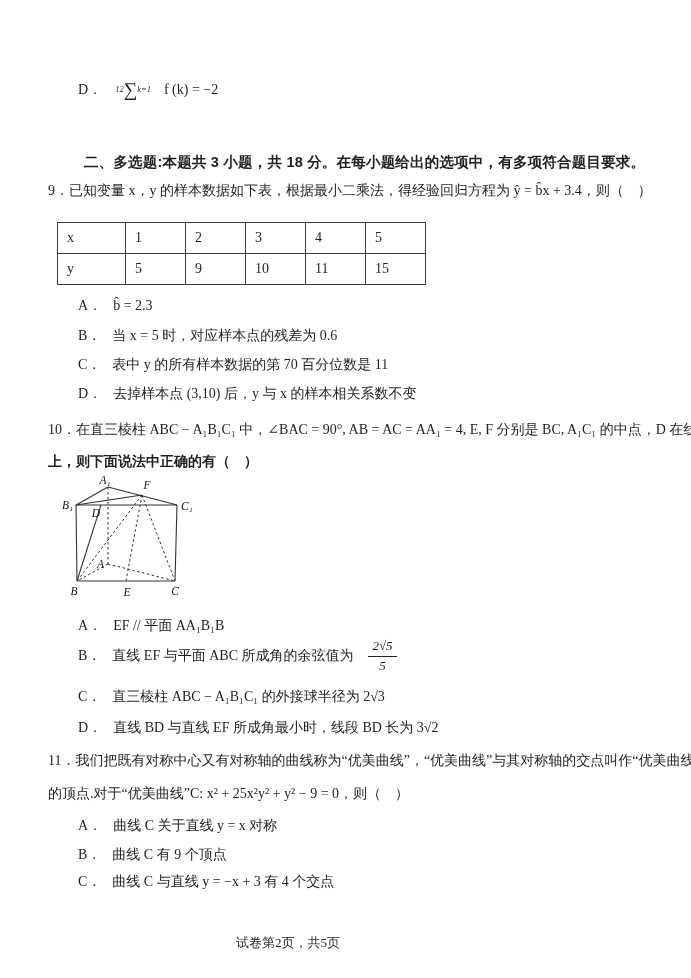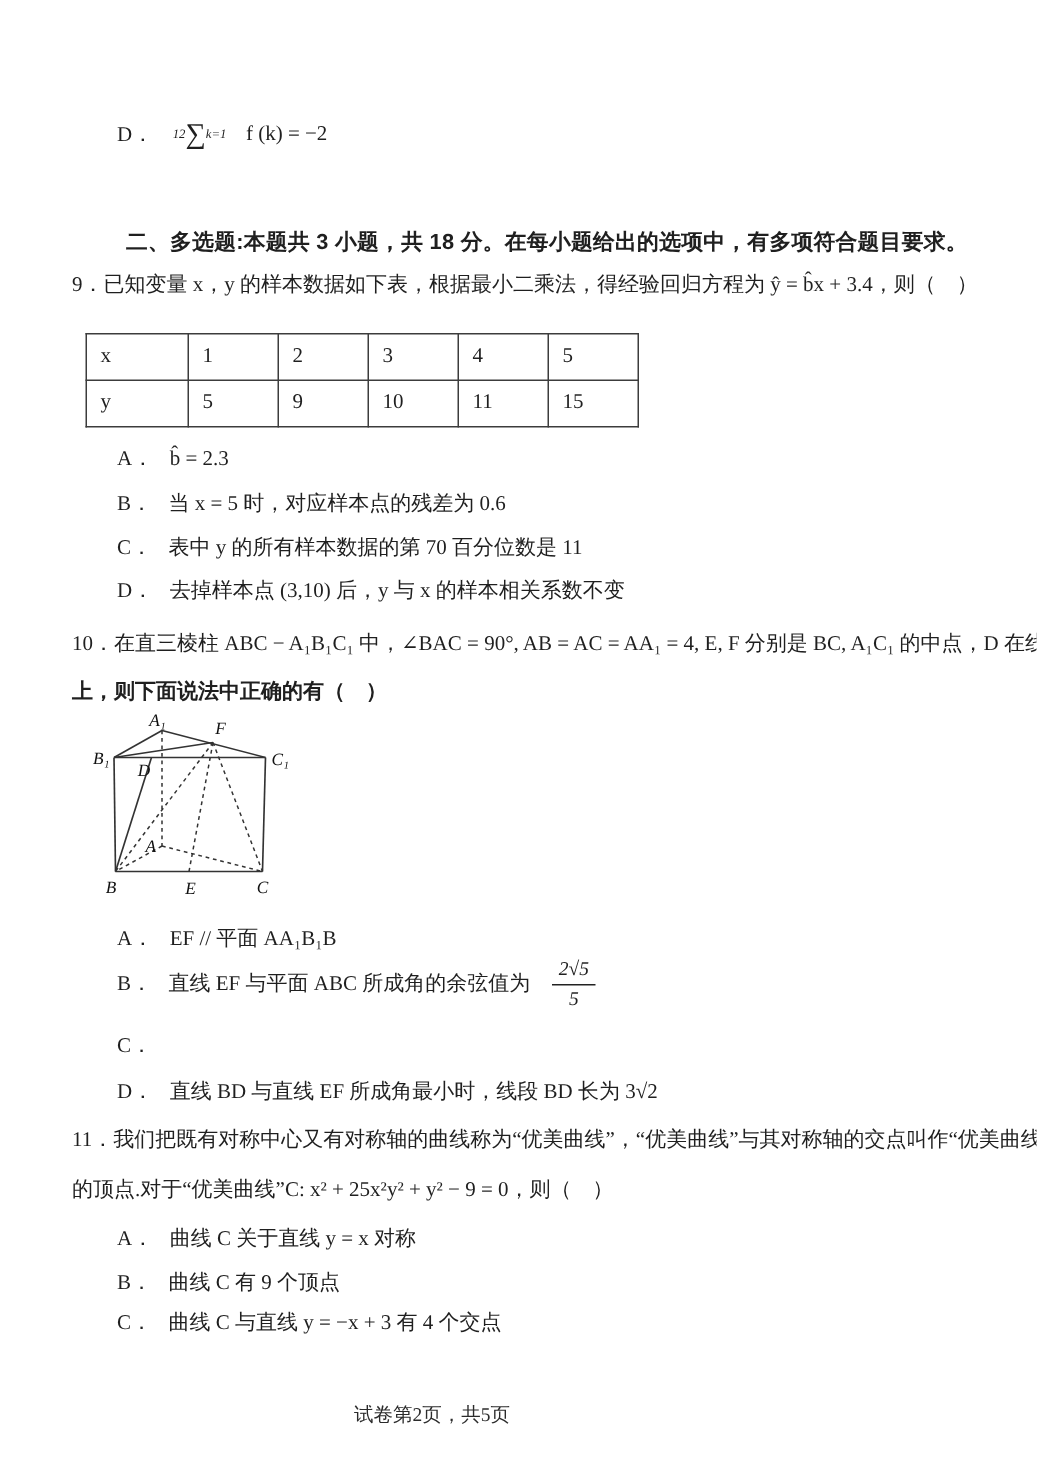--- a/index.html
+++ b/index.html
@@ -144,20 +144,21 @@
   <div class="opt-row center" style="left:78px;top:638px;">
     <span class="opt-label">B．</span>
     <span>直线 EF 与平面 ABC 所成角的余弦值为</span>
     <span class="frac">
       <span class="num">2√5</span>
       <span class="den">5</span>
     </span>
   </div>
   <div class="opt-row" style="left:78px;top:688px;">
     <span class="opt-label">C．</span>
+    <span>直三棱柱 ABC − A₁B₁C₁ 的外接球半径为 2√3</span>
   </div>
   <div class="opt-row" style="left:78px;top:719px;">
     <span class="opt-label">D．</span>
     <span>直线 BD 与直线 EF 所成角最小时，线段 BD 长为 3√2</span>
   </div>
 
   <div class="block" style="left:48px;top:752px;">11．我们把既有对称中心又有对称轴的曲线称为“优美曲线”，“优美曲线”与其对称轴的交点叫作“优美曲线”</div>
   <div class="block" style="left:48px;top:785px;">
     <span>的顶点.对于“优美曲线”C: </span><span class="math">x² + 25x²y² + y² − 9 = 0</span><span>，则（　）</span>
   </div>

